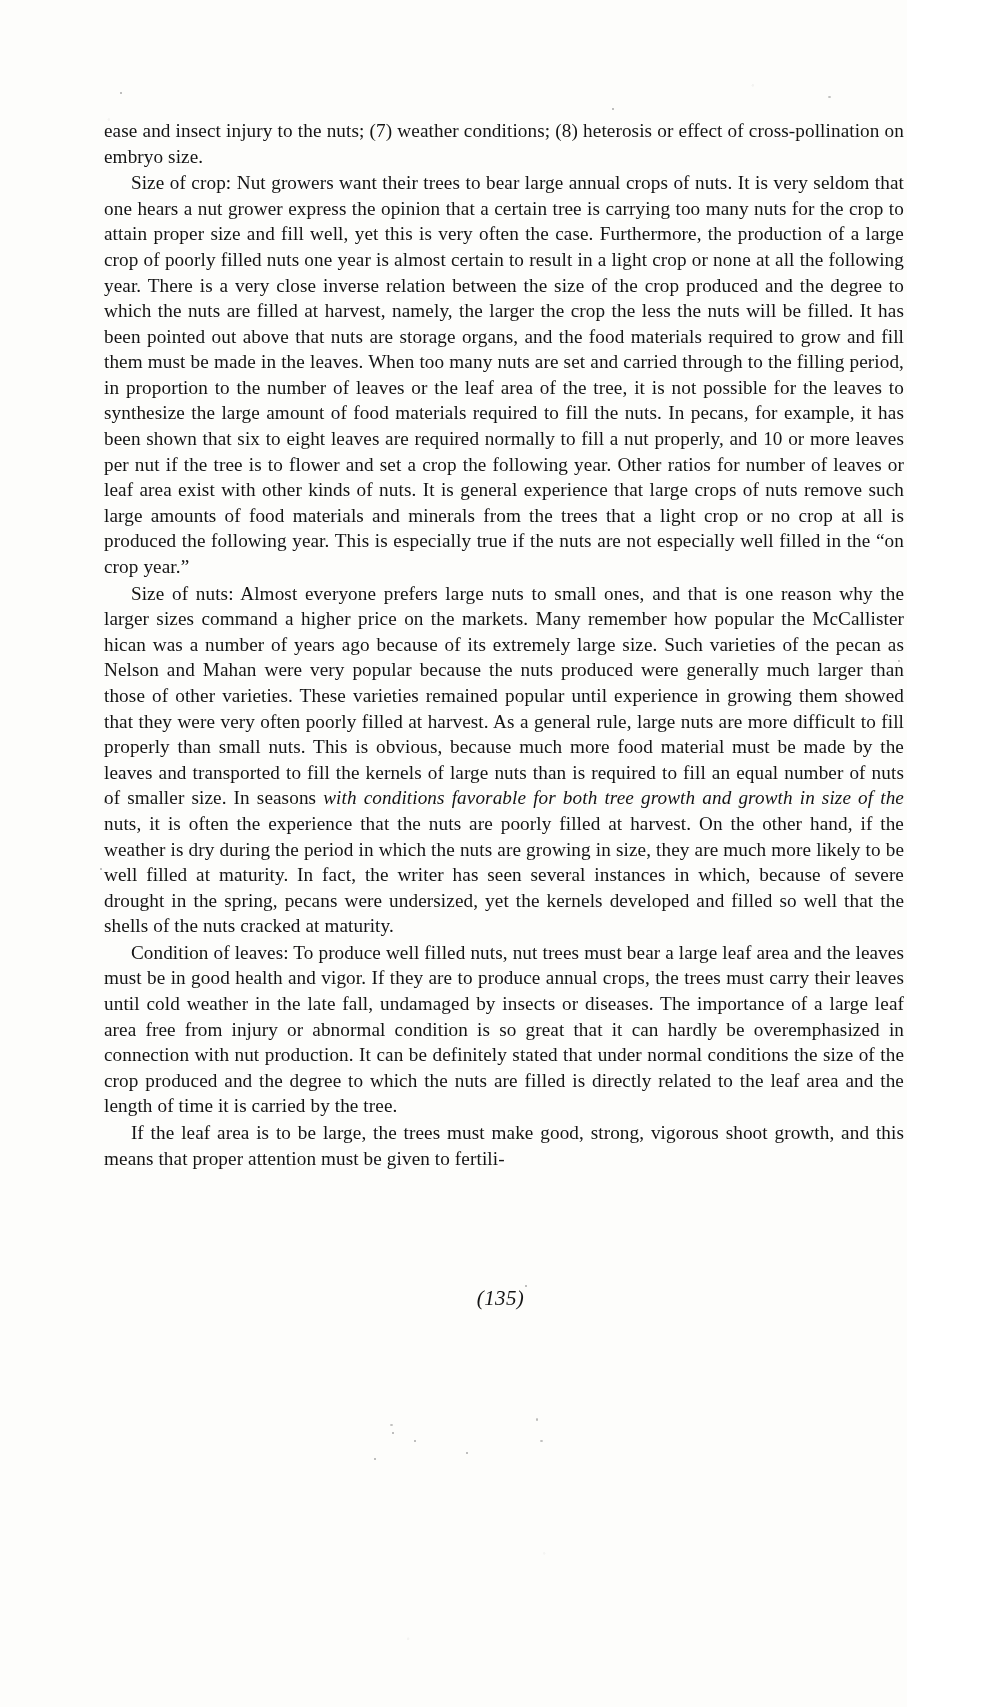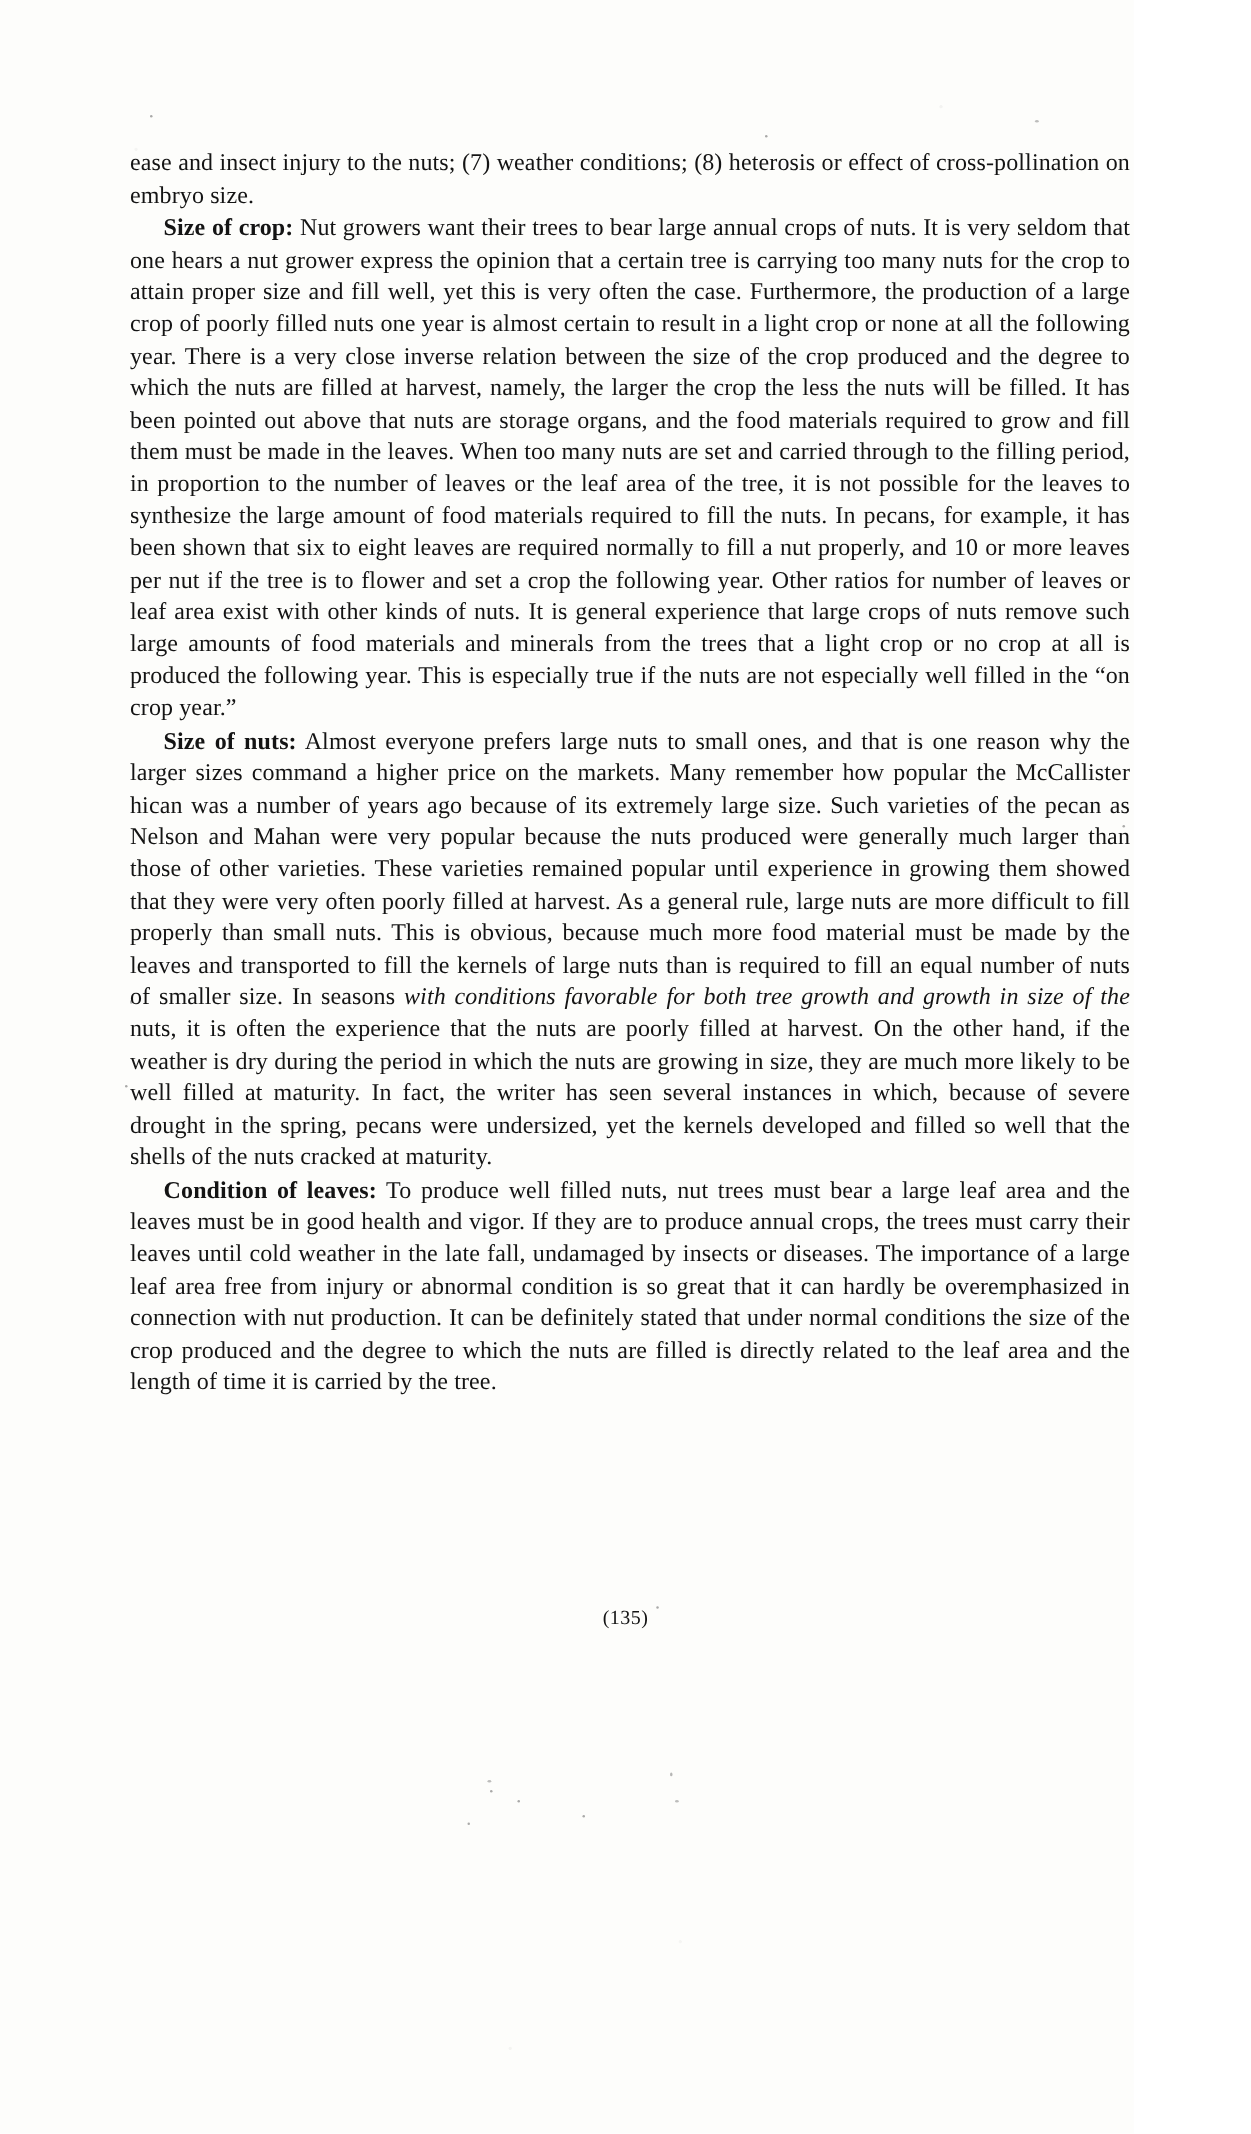--- a/index.html
+++ b/index.html
@@ -48,35 +48,36 @@
     line-height: 25.6px;
     text-align: justify;
     text-justify: inter-word;
     letter-spacing: 0.1px;
     color: #141414;
   }
   p.indent {
     text-indent: 1.4em;
   }
   .runin {
-    font-weight: bold;
+    font-weight: normal;
   }
   .ital {
     font-style: italic;
     margin-top: 48px;
   }
   .folio {
     position: absolute;
     left: 0;
     top: 1286px;
     width: 1001px;
     text-align: center;
-    font-size: 16px;
+    font-size: 21px;
     letter-spacing: 0.4px;
     color: #141414;
+    font-style: italic;
   }
   .speck {
     position: absolute;
     width: 2px;
     height: 2px;
     background: rgba(0,0,0,0.33);
     border-radius: 50%;
     pointer-events: none;
   }
   .speck.s2 { width: 3px; height: 2px; background: rgba(0,0,0,0.25); }
@@ -98,20 +99,23 @@
     </p>
 
     <p class="indent">
       <span class="runin">Size of nuts:</span><span> Almost everyone prefers large nuts to small ones, and that is one reason why the larger sizes command a higher price on the markets. Many remember how popular the McCallister hican was a number of years ago because of its extremely large size. Such varieties of the pecan as Nelson and Mahan were very popular because the nuts produced were generally much larger than those of other varieties. These varieties remained popular until experience in growing them showed that they were very often poorly filled at harvest. As a general rule, large nuts are more difficult to fill properly than small nuts. This is obvious, because much more food material must be made by the leaves and transported to fill the kernels of large nuts than is required to fill an equal number of nuts of smaller size. In seasons </span><span class="ital">with conditions favorable for both tree growth and growth in size of the</span><span> nuts, it is often the experience that the nuts are poorly filled at harvest. On the other hand, if the weather is dry during the period in which the nuts are growing in size, they are much more likely to be well filled at maturity. In fact, the writer has seen several instances in which, because of severe drought in the spring, pecans were undersized, yet the kernels developed and filled so well that the shells of the nuts cracked at maturity.</span>
     </p>
 
     <p class="indent">
       <span class="runin">Condition of leaves:</span><span> To produce well filled nuts, nut trees must bear a large leaf area and the leaves must be in good health and vigor. If they are to produce annual crops, the trees must carry their leaves until cold weather in the late fall, undamaged by insects or diseases. The importance of a large leaf area free from injury or abnormal condition is so great that it can hardly be overemphasized in connection with nut production. It can be definitely stated that under normal conditions the size of the crop produced and the degree to which the nuts are filled is directly related to the leaf area and the length of time it is carried by the tree.</span>
     </p>
 
+    <p class="indent">
+      <span>If the leaf area is to be large, the trees must make good, strong, vigorous shoot growth, and this means that proper attention must be given to fertili-</span>
+    </p>
 
   </div>
 
   <div class="folio">(135)</div>
 
   <div class="speck" style="left:120px; top:92px;"></div>
   <div class="speck s2" style="left:828px; top:96px;"></div>
   <div class="speck" style="left:612px; top:108px;"></div>
   <div class="speck s3" style="left:104px; top:800px;"></div>
   <div class="speck" style="left:898px; top:660px;"></div>

